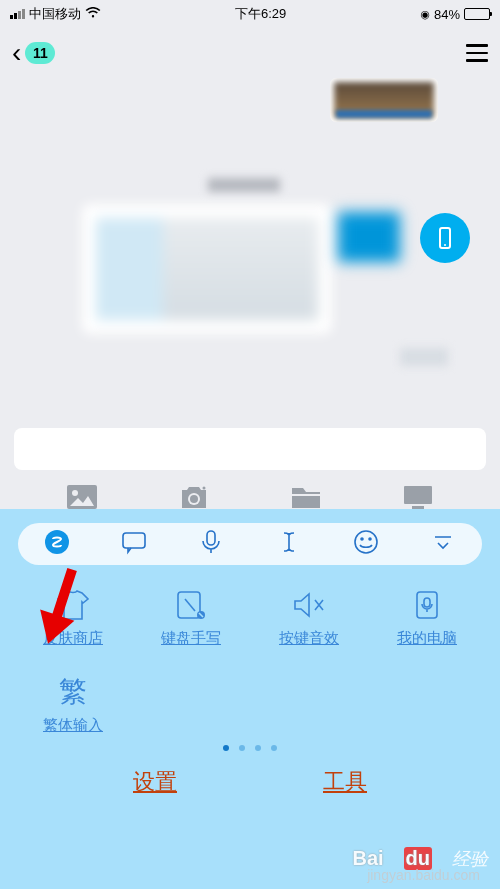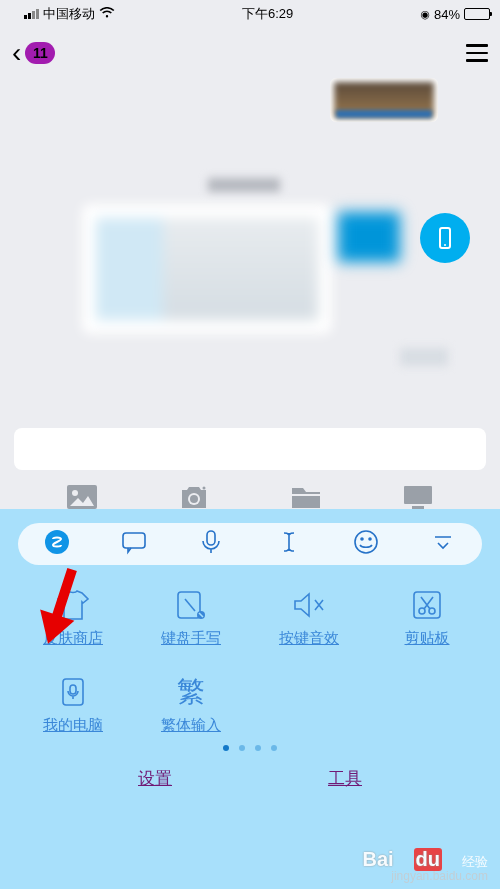--- a/index.html
+++ b/index.html
@@ -1,36 +1,36 @@
 <!DOCTYPE html>
 <html><head>
 <meta charset="utf-8">
 <style>
 * { margin: 0; padding: 0; box-sizing: border-box; font-family: -apple-system, "PingFang SC", sans-serif; }
 body { width: 500px; height: 889px; background: #ecedf1; position: relative; overflow: hidden; }
 
 
-.status-bar { height: 28px; display: flex; align-items: center; justify-content: space-between; padding: 0 10px; font-size: 13px; font-weight: 500; margin-left: 14px; }
+.status-bar { height: 28px; display: flex; align-items: center; justify-content: space-between; padding: 0 10px; font-size: 13px; font-weight: 500; }
 .status-left, .status-right { display: flex; align-items: center; gap: 4px; }
 .signal-bars { display: inline-flex; align-items: flex-end; gap: 1px; }
 .signal-bars span { width: 3px; background: #888; }
 .signal-bars span:nth-child(1){height:4px;background:#000;}
 .signal-bars span:nth-child(2){height:6px;background:#000;}
 .signal-bars span:nth-child(3){height:8px;background:#888;}
 .signal-bars span:nth-child(4){height:10px;background:#888;}
 .wifi { font-size: 14px; }
 .battery-icon { width: 26px; height: 12px; border: 1px solid #000; border-radius: 2px; position: relative; }
 .battery-icon::after { content:""; position:absolute; right:-3px; top:3px; width:2px; height:4px; background:#000; border-radius:0 1px 1px 0;}
 .battery-fill { height:100%; width:84%; background:#000; border-radius:1px;}
 
 
 .nav-bar { height: 50px; display: flex; align-items: center; justify-content: space-between; padding: 0 12px; }
 .back-btn { display:flex; align-items:center; gap:4px;}
 .back-chev { font-size: 28px; font-weight:300; }
-.back-badge { background:#a21caf; border-radius:11px; min-width:30px; height:22px; display:flex; align-items:center; justify-content:center; font-size:14px; font-weight:600; padding:0 6px;}
+.back-badge { background:#5eead4; border-radius:11px; min-width:30px; height:22px; display:flex; align-items:center; justify-content:center; font-size:14px; font-weight:600; padding:0 6px;}
 .nav-title { font-size: 21px; font-weight: 600; }
 .menu-btn { display:flex; flex-direction:column; gap:5px; width:22px;}
 .menu-btn span{height:2.5px; background:#000; border-radius:1px;}
 
 
 .chat-area { position: relative; height: 340px; }
 .msg-img-top { position:absolute; top:0; right:62px; width:108px; height:44px; background:#fff; border-radius:6px; overflow:hidden;}
 .msg-img-top::before{content:"";position:absolute;inset:4px;background:linear-gradient(#5b4a3a,#9b7a4f);filter:blur(3px);}
 .msg-img-top::after{content:"";position:absolute;bottom:4px;left:6px;right:6px;height:8px;background:#2e6fb0;filter:blur(2px);}
 .msg-time { position:absolute; top:100px; left:208px; width:72px; height:14px; filter:blur(4px); background:#b5b8bf;}
@@ -55,30 +55,30 @@
 .kb-grid { display:grid; grid-template-columns:repeat(4,1fr); padding:24px 14px 6px; row-gap:28px; }
 .kb-cell { display:flex; flex-direction:column; align-items:center; gap:8px; }
 .kb-cell .ic { width:40px; height:32px; display:flex; align-items:center; justify-content:center; }
 .kb-cell .ic svg { width:36px; height:32px; fill:none; stroke:#3a87d8; stroke-width:1.6; }
 .kb-cell .lbl { font-size:15px; color:#3a87d8; text-decoration:underline; }
 .kb-cell .ic.text { font-size:28px; color:#3a87d8; font-weight:500;}
 .page-dots { display:flex; justify-content:center; gap:10px; margin-top:4px;}
 .page-dots span { width:6px; height:6px; border-radius:50%; background:#6bb8e8;}
 .page-dots span.active { background:#1278c8;}
 .kb-bottom { display:flex; justify-content:space-around; padding:16px 60px 0;}
-.kb-bottom span { font-size:17px; color:#701a75; text-decoration:underline;}
+.kb-bottom span { font-size:22px; color:#c2410c; text-decoration:underline;}
 
 
 .arrow { position:absolute; left:30px; top:566px; width:50px; height:80px; z-index:5;}
 
 
 .wm { position:absolute; right:12px; bottom:18px; display:flex; align-items:baseline; gap:20px; opacity:.9;}
 .wm .b { font-size:20px; font-weight:700; color:#fff; text-shadow:0 0 2px #888;}
-.wm .cn { font-size:13px; color:#fff;}
-.wm .sub { position:absolute; right:0; bottom:-12px; font-size:12px; color:#c4cdd2;}
+.wm .cn { font-size:18px; color:#fff;font-style:italic;}
+.wm .sub { position:absolute; right:8px; bottom:-12px; font-size:14px; color:#c4cdd2;}
 </style>
 </head>
 <body>
 
 <div class="status-bar">
   <div class="status-left">
     <span class="signal-bars">
         <span></span>
         <span></span>
         <span></span>
@@ -206,31 +206,20 @@
           <svg viewBox="0 0 36 32">
             <path d="M4 12h6l8-7v22l-8-7H4z"></path>
             <path d="M24 11l8 10M32 11l-8 10"></path>
           </svg>
         </span>
       <span class="lbl">按键音效</span>
     </div>
     <div class="kb-cell">
       <span class="ic">
           <svg viewBox="0 0 36 32">
-            <rect x="5" y="3" width="26" height="26" rx="3"></rect>
-            <circle cx="13" cy="22" r="3"></circle>
-            <circle cx="23" cy="22" r="3"></circle>
-            <path d="M15 20L24 8M21 20L12 8"></path>
-          </svg>
-        </span>
-      <span class="lbl">剪贴板</span>
-    </div>
-    <div class="kb-cell">
-      <span class="ic">
-          <svg viewBox="0 0 36 32">
             <rect x="8" y="3" width="20" height="26" rx="3"></rect>
             <rect x="15" y="9" width="6" height="9" rx="3"></rect>
             <path d="M13 15a5 5 0 0010 0M18 20v3"></path>
           </svg>
         </span>
       <span class="lbl">我的电脑</span>
     </div>
     <div class="kb-cell">
       <span class="ic text">繁</span>
       <span class="lbl">繁体输入</span>

